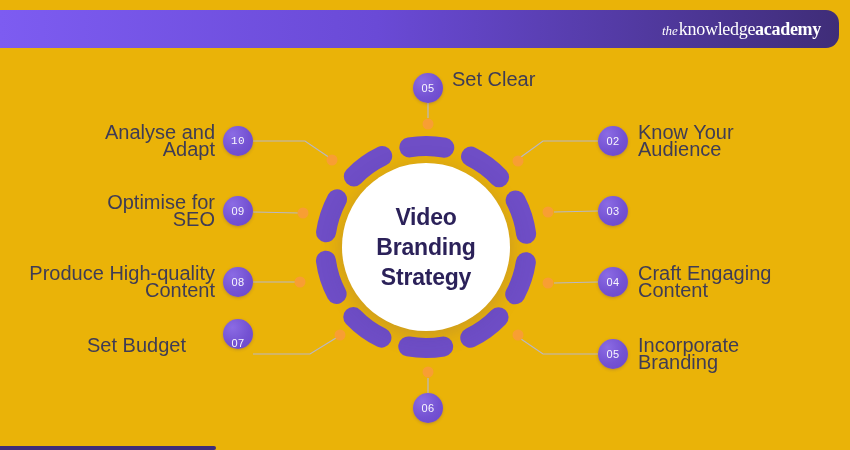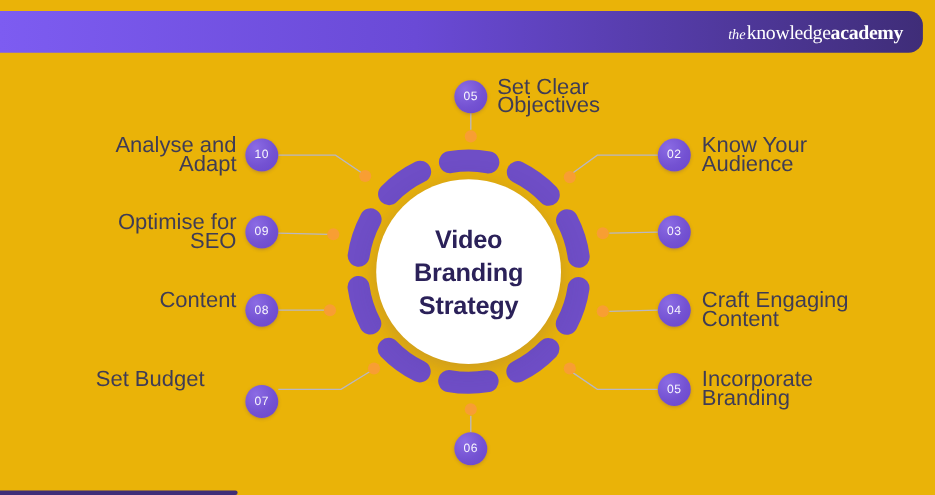--- a/index.html
+++ b/index.html
@@ -41,22 +41,22 @@
   .badge{
     position:absolute;width:30px;height:30px;border-radius:50%;
     background:radial-gradient(circle at 32% 28%,#8b6be4 0%,#7452d2 55%,#6a46cc 100%);
     display:flex;align-items:center;justify-content:center;
     box-shadow:0 1px 3px rgba(60,40,130,0.25);
   }
   .badge .num{color:rgba(255,255,255,0.95);font-size:11px;letter-spacing:0.4px;}
   #b1{left:413px;top:73px;}  #b2{left:598px;top:126px;}
   #b3{left:598px;top:196px;} #b4{left:598px;top:267px;}
   #b5{left:598px;top:339px;} #b6{left:413px;top:393px;}
-  #b7{left:223px;top:350px;} #b8{left:223px;top:267px;}
-  #b9{left:223px;top:196px;} #b10{left:223px;top:126px;}
+  #b7{left:223px;top:319px;align-items:flex-end;} #b8{left:223px;top:267px;}
+  #b9{left:223px;top:196px;} #b10{left:223px;top:126px;font-family:Liberation Mono, monospace;}
   
   .label{position:absolute;width:200px;font-size:20px;line-height:17px;color:#3f3c55;}
   .label .ln{display:block;}
   .ralign{text-align:right;}
   #l1{left:452px;top:71px;}  #l2{left:638px;top:124px;}
   #l3{left:638px;top:194px;} #l4{left:638px;top:265px;}
   #l5{left:638px;top:337px;} #l6{left:452px;top:391px;}
   #l7{right:664px;top:337px;} #l8{right:635px;top:265px;}
   #l9{right:635px;top:194px;} #l10{right:635px;top:124px;}
 </style>
@@ -131,38 +131,38 @@
     </div>
   <div class="badge" id="b9">
       <span class="num">09</span>
     </div>
   <div class="badge" id="b10">
       <span class="num">10</span>
     </div>
 
   <div class="label" id="l1">
     <span class="ln">Set Clear</span>
-    <span class="ln">Objectives</span>
   </div>
   <div class="label" id="l2">
     <span class="ln">Know Your</span>
     <span class="ln">Audience</span>
   </div>
   <div class="label" id="l4">
     <span class="ln">Craft Engaging</span>
     <span class="ln">Content</span>
   </div>
   <div class="label" id="l5">
     <span class="ln">Incorporate</span>
     <span class="ln">Branding</span>
   </div>
   <div class="label ralign" id="l7">
     <span class="ln">Set Budget</span>
   </div>
   <div class="label ralign" id="l8">
+    <span class="ln">Produce High-quality</span>
     <span class="ln">Content</span>
   </div>
   <div class="label ralign" id="l10">
     <span class="ln">Analyse and</span>
     <span class="ln">Adapt</span>
   </div>
   <div class="label ralign" id="l9">
     <span class="ln">Optimise for</span>
     <span class="ln">SEO</span>
   </div>

